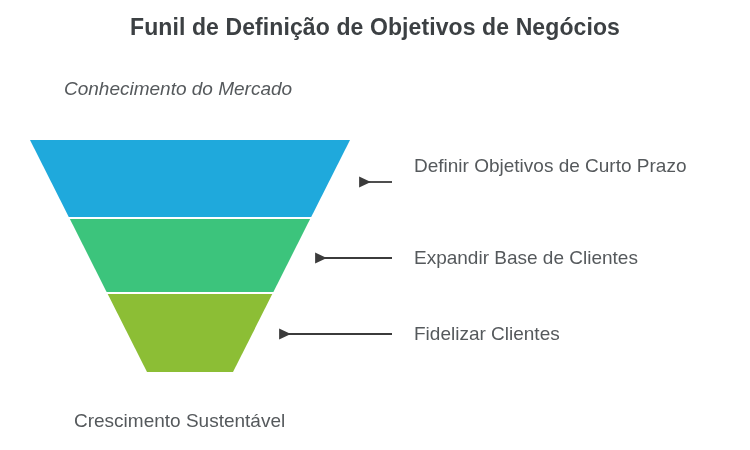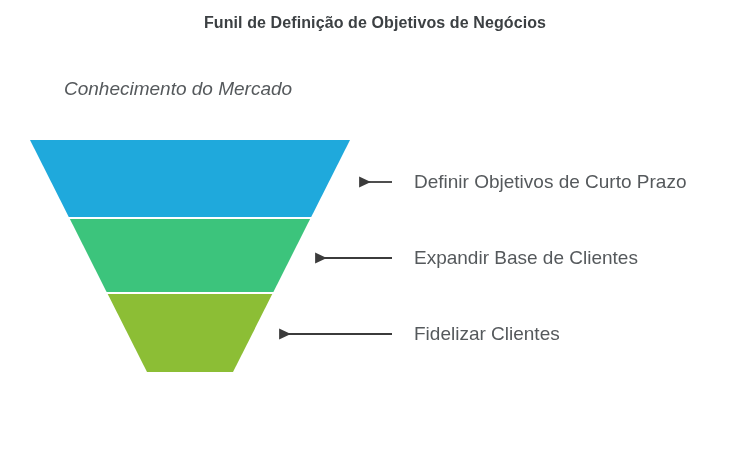--- a/index.html
+++ b/index.html
@@ -16,21 +16,21 @@
     height: 450px;
     background: #ffffff;
     overflow: hidden;
   }
   #chart-title {
     position: absolute;
     left: 0;
     top: 14px;
     width: 750px;
     text-align: center;
-    font-size: 16px;
+    font-size: 23px;
     font-weight: bold;
     color: #3c4043;
     letter-spacing: 0.1px;
   }
   .cap-label {
     position: absolute;
     font-size: 19px;
     color: #55595c;
     white-space: nowrap;
   }
@@ -54,21 +54,21 @@
     top: 0;
   }
   .stage-label {
     position: absolute;
     left: 414px;
     font-size: 19px;
     color: #55595c;
     white-space: nowrap;
     transform: translateY(-50%);
   }
-  #stage-label-0 { top: 182px; }
+  #stage-label-0 { top: 166px; }
   #stage-label-1 { top: 258px; }
   #stage-label-2 { top: 334px; }
 </style>
 </head>
 <body>
 
 <div id="canvas">
 
   <div id="chart-title">Funil de Definição de Objetivos de Negócios</div>
 
@@ -88,14 +88,15 @@
     </defs>
     <line x1="392" y1="182" x2="360" y2="182" stroke="#3b3b3b" stroke-width="1.8" marker-end="url(#arrowhead)"></line>
     <line x1="392" y1="258" x2="316" y2="258" stroke="#3b3b3b" stroke-width="1.8" marker-end="url(#arrowhead)"></line>
     <line x1="392" y1="334" x2="280" y2="334" stroke="#3b3b3b" stroke-width="1.8" marker-end="url(#arrowhead)"></line>
   </svg>
 
   <div class="stage-label" id="stage-label-0">Definir Objetivos de Curto Prazo</div>
   <div class="stage-label" id="stage-label-2">Fidelizar Clientes</div>
   <div class="stage-label" id="stage-label-1">Expandir Base de Clientes</div>
 
+  <div class="cap-label" id="funnel-bottom-label">Crescimento Sustentável</div>
 
 </div>
 
 </body></html>

